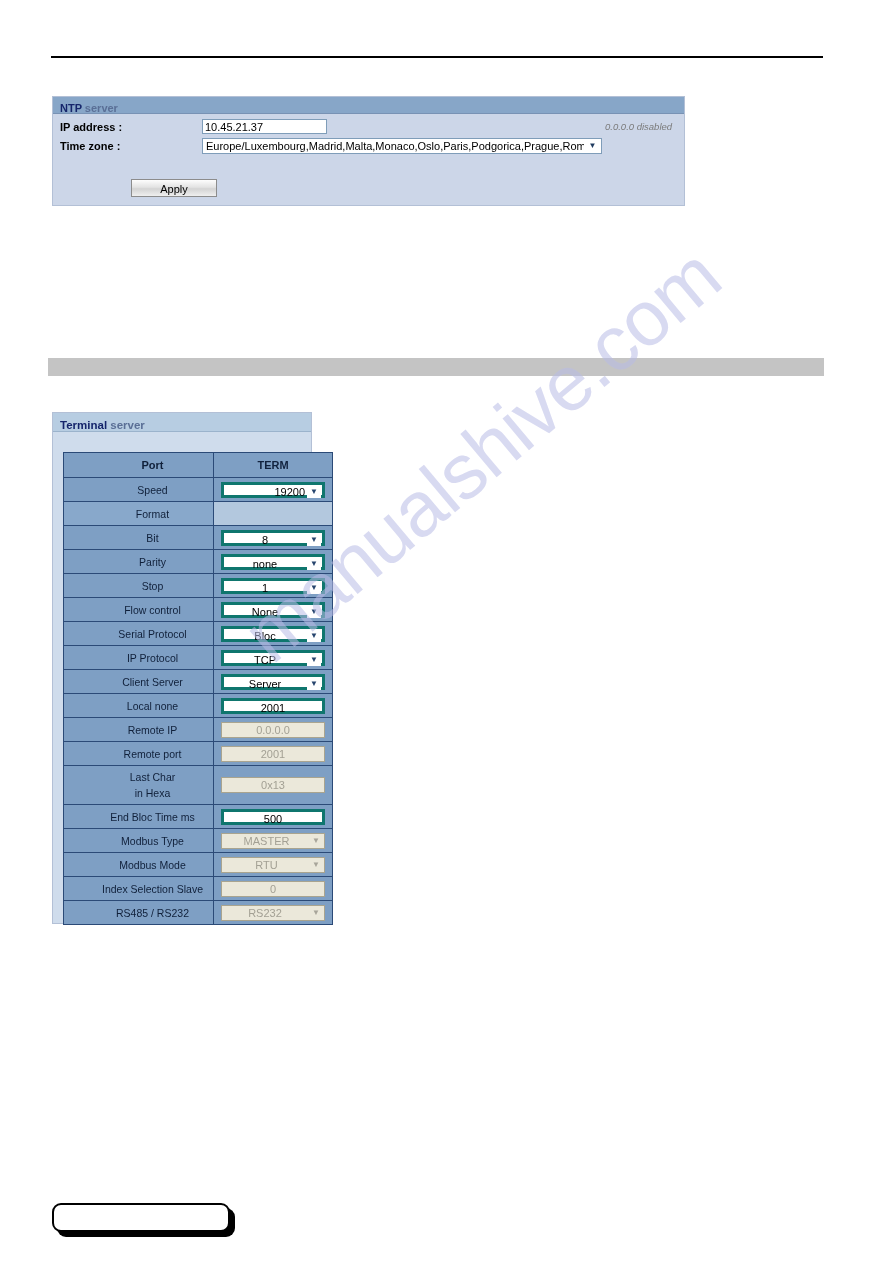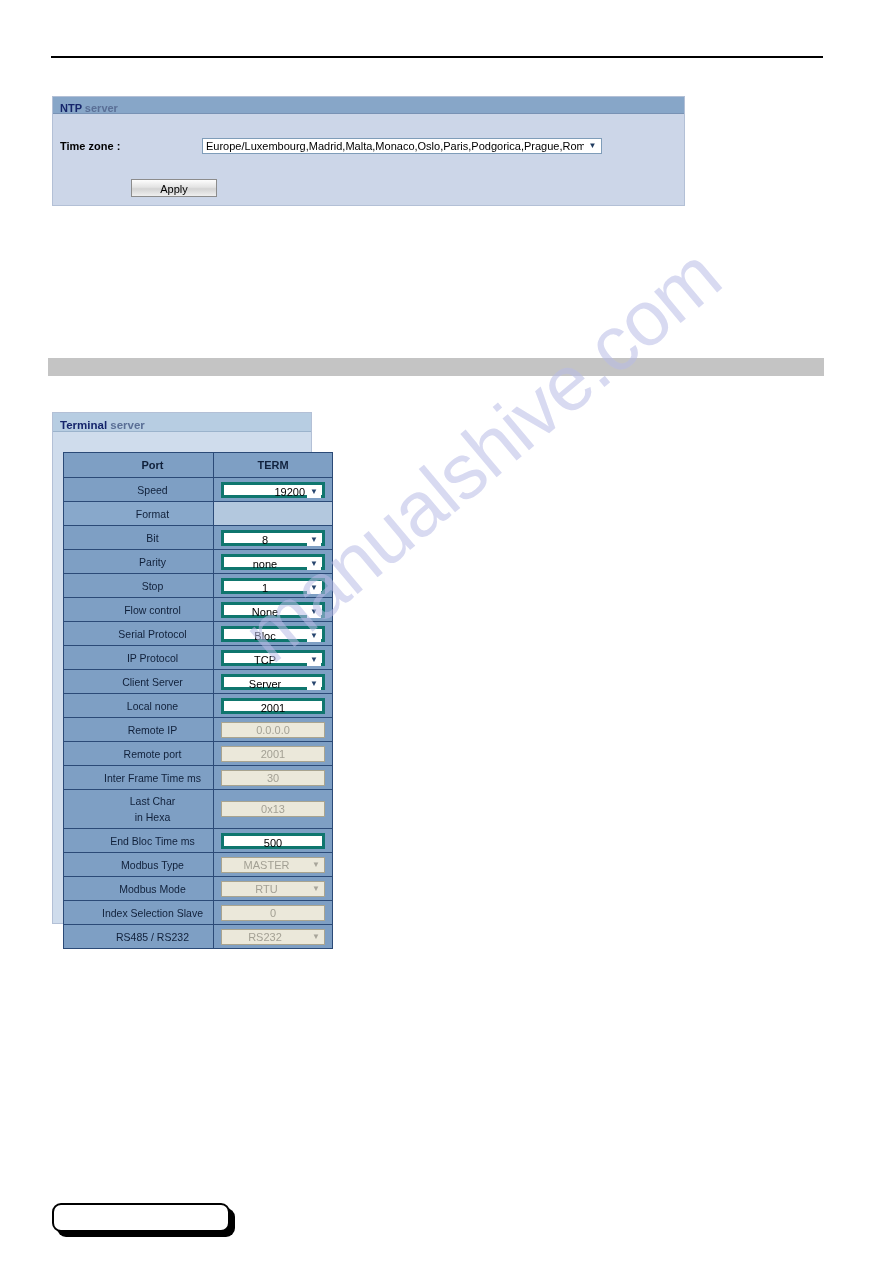--- a/index.html
+++ b/index.html
@@ -335,20 +335,25 @@
 
 <div class="top-rule"></div>
 
 <div class="gray-band"></div>
 
 <div class="ntp-panel">
   <div class="panel-header">
     <span class="t1">NTP</span><span class="t2"> server</span>
   </div>
 
+  <div class="ntp-row r1">
+    <span class="ntp-label">IP address :</span>
+    <input class="ntp-input" type="text" value="10.45.21.37" style="">
+    <span class="ntp-hint">0.0.0.0 disabled</span>
+  </div>
 
   <div class="ntp-row r2">
     <span class="ntp-label">Time zone :</span>
     <div class="ntp-select">
       <span class="sel-text">Europe/Luxembourg,Madrid,Malta,Monaco,Oslo,Paris,Podgorica,Prague,Rome,S</span>
       <span class="sel-arrow">
           <span class="arrow-glyph">▼</span>
         </span>
     </div>
   </div>
@@ -471,26 +476,20 @@
             <div class="ctl txt dis">0.0.0.0</div>
           </td>
         </tr>
         <tr>
           <td class="lbl">Remote port</td>
           <td class="val">
             <div class="ctl txt dis">2001</div>
           </td>
         </tr>
         <tr>
-          <td class="lbl">Inter Frame Time ms</td>
-          <td class="val">
-            <div class="ctl txt dis">30</div>
-          </td>
-        </tr>
-        <tr>
           <td class="lbl" style="line-height: 16px; height: 36px;"><span>Last Char</span><br><span>in Hexa</span></td>
           <td class="val" style="height: 36px;">
             <div class="ctl txt dis">0x13</div>
           </td>
         </tr>
         <tr>
           <td class="lbl">End Bloc Time ms</td>
           <td class="val">
             <div class="ctl txt">500</div>
           </td>

